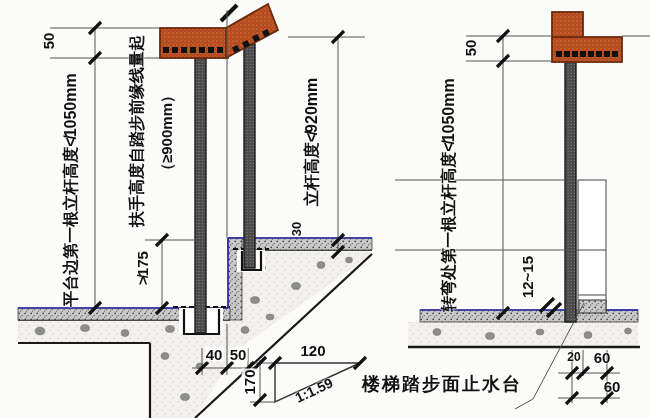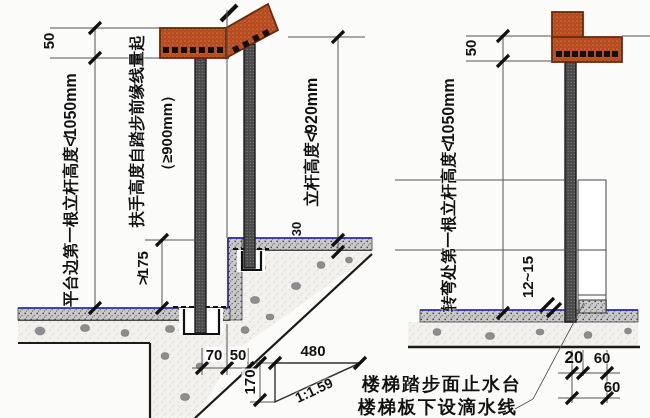--- a/index.html
+++ b/index.html
@@ -220,29 +220,28 @@
     </g>
   </svg>
 
   <div class="lbl rot" style="left:48px;top:41px;font-size:15px">50</div>
   <div class="lbl rot" style="left:71px;top:190px;font-size:16px">平台边第一根立杆高度≮1050mm</div>
   <div class="lbl rot" style="left:137px;top:131px;font-size:16px">扶手高度自踏步前缘线量起</div>
   <div class="lbl rot" style="left:166px;top:133px;font-size:15px">（≥900mm）</div>
   <div class="lbl rot" style="left:142px;top:268px;font-size:15px">≯175</div>
   <div class="lbl rot" style="left:312px;top:142px;font-size:16px">立杆高度≮920mm</div>
   <div class="lbl rot" style="left:296px;top:229px;font-size:13px">30</div>
-  <div class="lbl halo" style="left:214px;top:354px;font-size:15px">70</div>
+  <div class="lbl halo" style="left:214px;top:354px;font-size:15px">40</div>
   <div class="lbl halo" style="left:238px;top:354px;font-size:15px">50</div>
   <div class="lbl rot halo" style="left:249px;top:382px;font-size:15px">170</div>
-  <div class="lbl" style="left:313px;top:350px;font-size:15px">480</div>
+  <div class="lbl" style="left:313px;top:350px;font-size:15px">120</div>
   <div class="lbl slope-rot" style="left:314px;top:390px;font-size:14px">1:1.59</div>
 
   <div class="lbl rot" style="left:470px;top:48px;font-size:15px">50</div>
   <div class="lbl rot" style="left:449px;top:195px;font-size:16px">转弯处第一根立杆高度≮1050mm</div>
   <div class="lbl rot" style="left:527px;top:277px;font-size:15px">12~15</div>
-  <div class="lbl" style="left:574px;top:357px;font-size:17px">20</div>
+  <div class="lbl" style="left:574px;top:357px;font-size:12px">20</div>
   <div class="lbl" style="left:602px;top:357px;font-size:15px">60</div>
   <div class="lbl" style="left:612px;top:386px;font-size:15px">60</div>
 
   <div class="note" style="left:362px;top:372px">楼梯踏步面止水台</div>
-  <div class="note" style="left:358px;top:395px">楼梯板下设滴水线</div>
 
 </div>
 
 </body></html>

